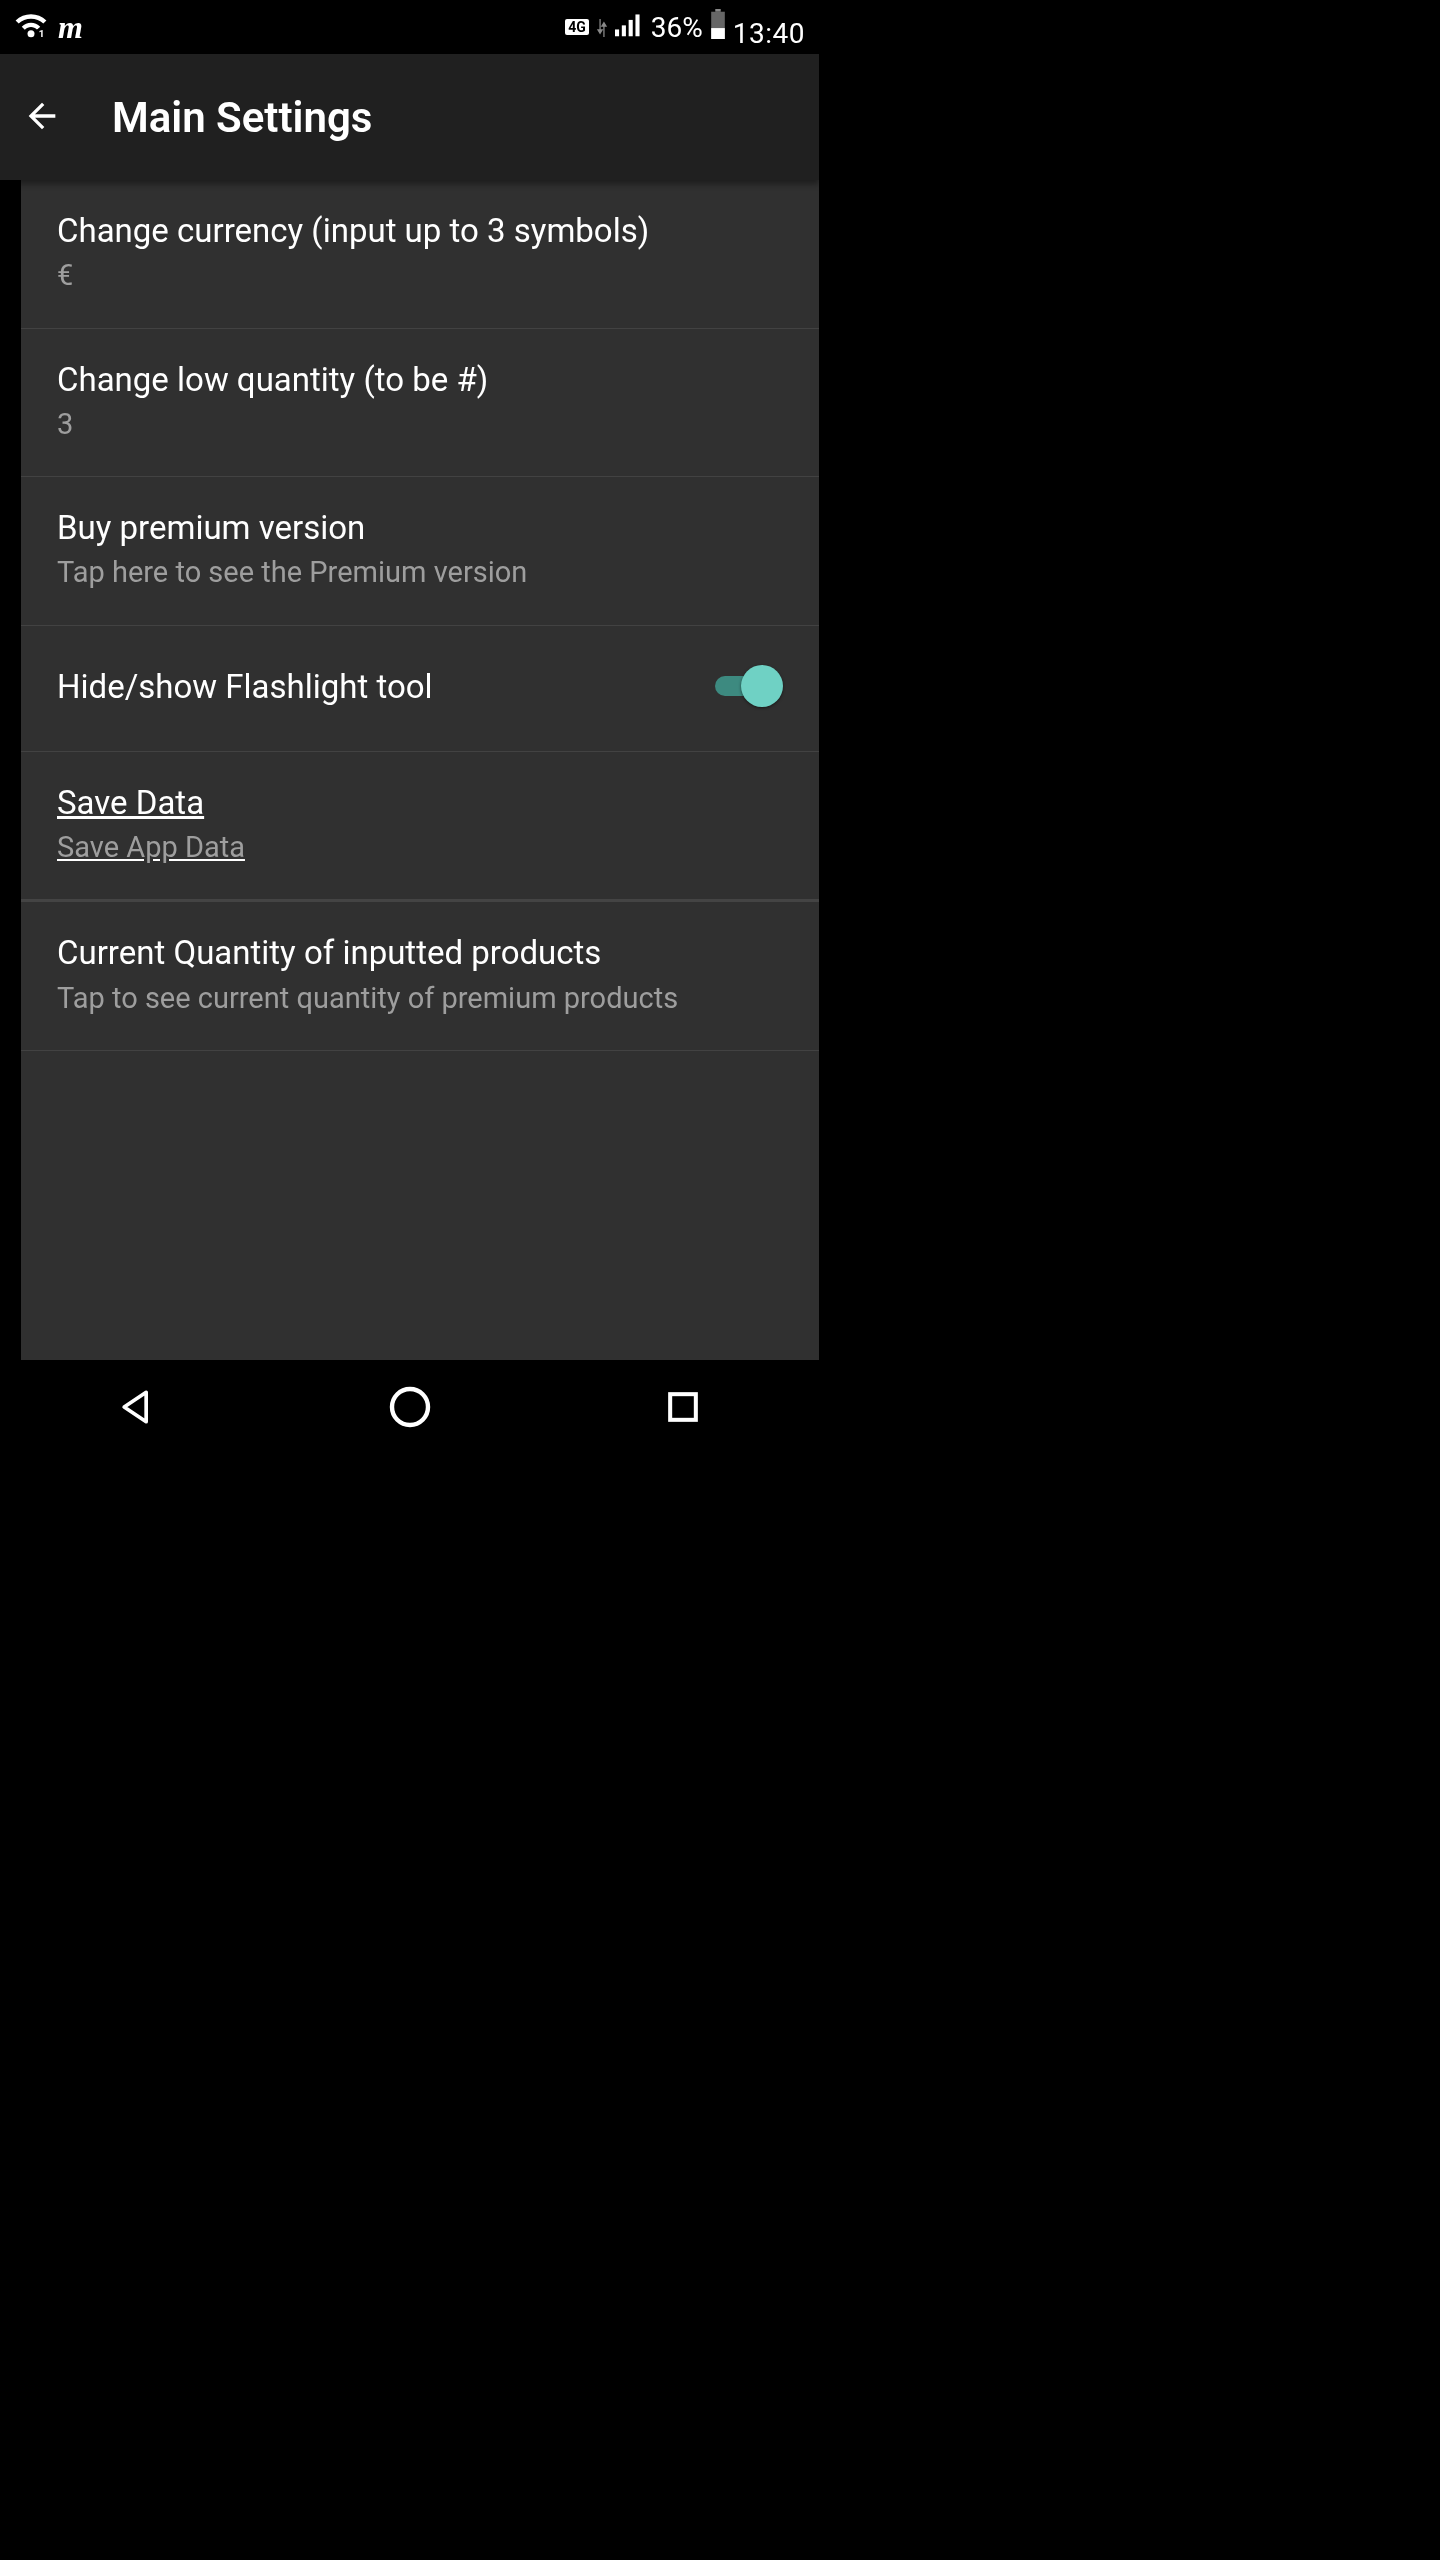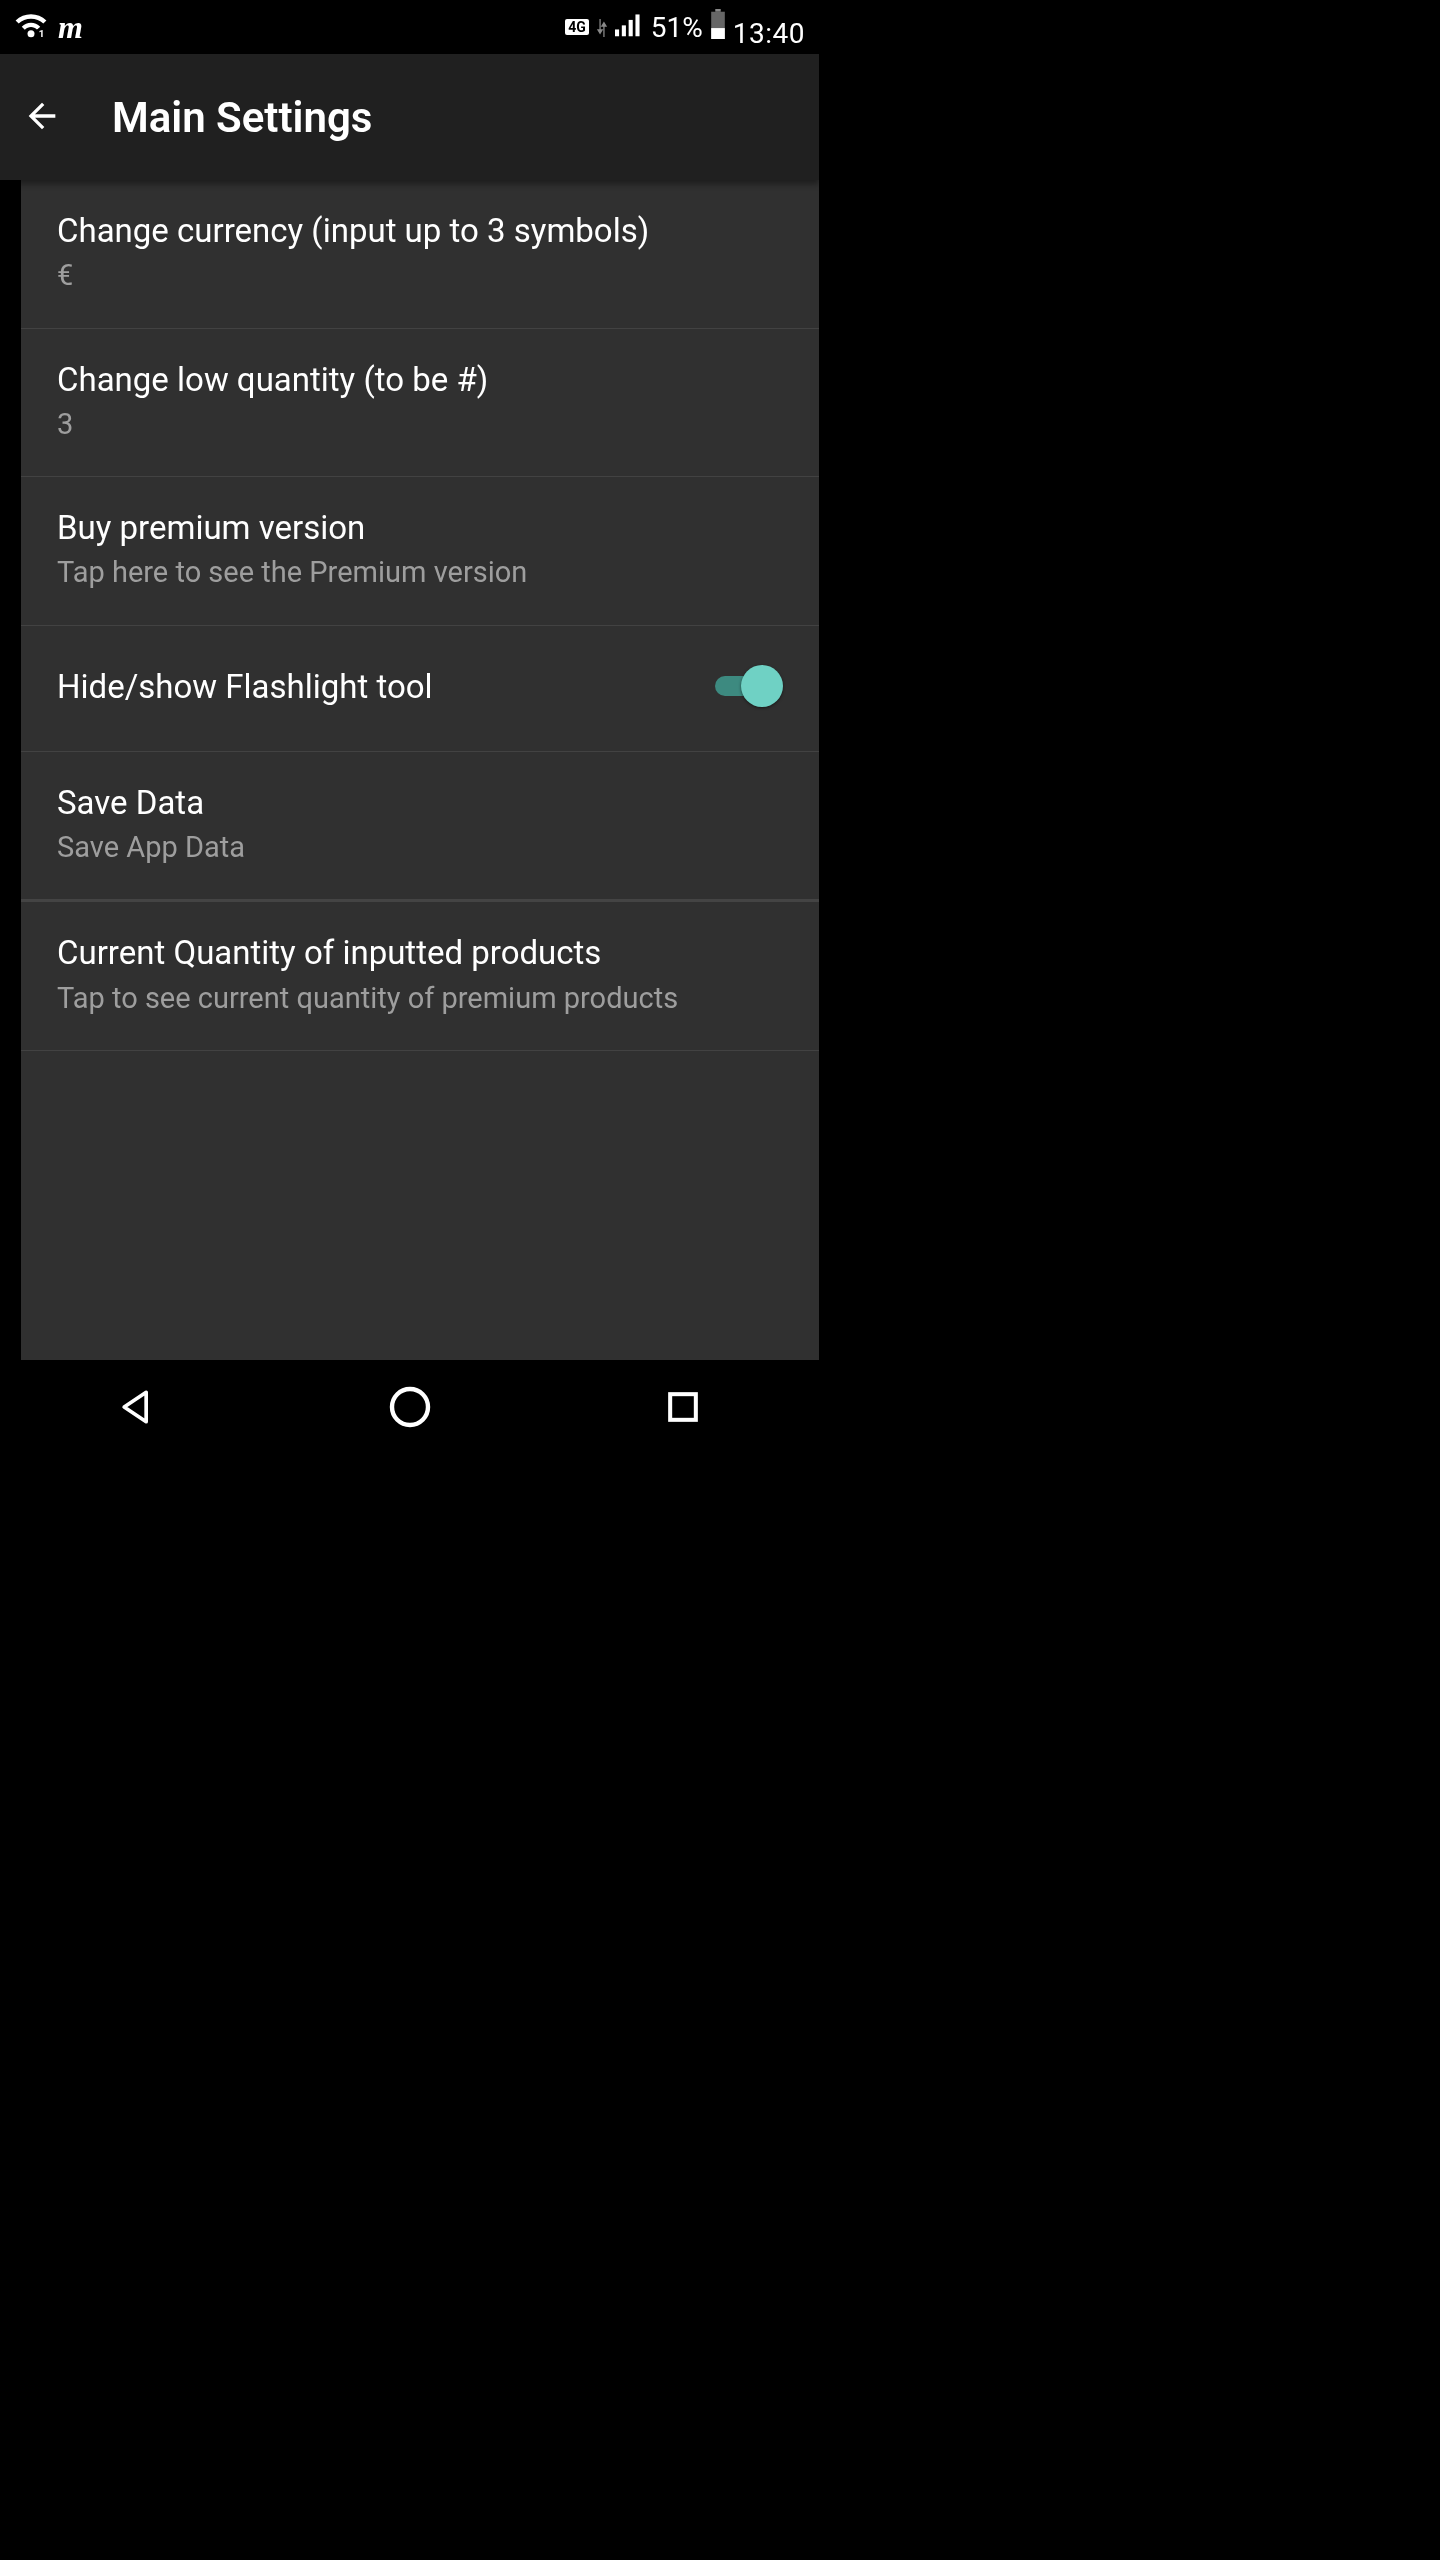--- a/index.html
+++ b/index.html
@@ -68,21 +68,21 @@
 
   .setting-item {
     padding: 30px 36px 34px 36px;
     border-bottom: 1px solid #424242;
     display: flex;
     align-items: center;
     justify-content: space-between;
     gap: 24px;
     cursor: pointer;
   }
-  .setting-item.thick-divider { border-bottom: 3px solid #444; }
+  .setting-item.thick-divider { border-bottom: 3px solid #444; text-decoration: underline; }
   .setting-text { flex: 1; }
   .setting-title {
     font-size: 33px;
     color: #fff;
     font-weight: 400;
     line-height: 1.25;
   }
   .setting-sub {
     font-size: 29px;
     color: #9e9e9e;
@@ -148,21 +148,21 @@
         </svg>
     </span>
     <span>
       <svg width="30" height="26" viewBox="0 0 22 18">
         <rect x="0" y="13" width="3" height="5" fill="#fff"></rect>
         <rect x="5" y="10" width="3" height="8" fill="#fff"></rect>
         <rect x="10" y="6" width="3" height="12" fill="#fff"></rect>
         <rect x="15" y="2" width="3" height="16" fill="#fff"></rect>
       </svg>
     </span>
-    <span class="pct">51%</span>
+    <span class="pct">36%</span>
     <span>
       <svg width="18" height="30" viewBox="0 0 12 22">
         <rect x="4" y="0" width="4" height="2" fill="#888"></rect>
         <rect x="1" y="2" width="10" height="20" fill="#666"></rect>
         <rect x="1" y="14" width="10" height="8" fill="#fff"></rect>
       </svg>
     </span>
     <span class="time">13:40</span>
   </div>
 </div>

